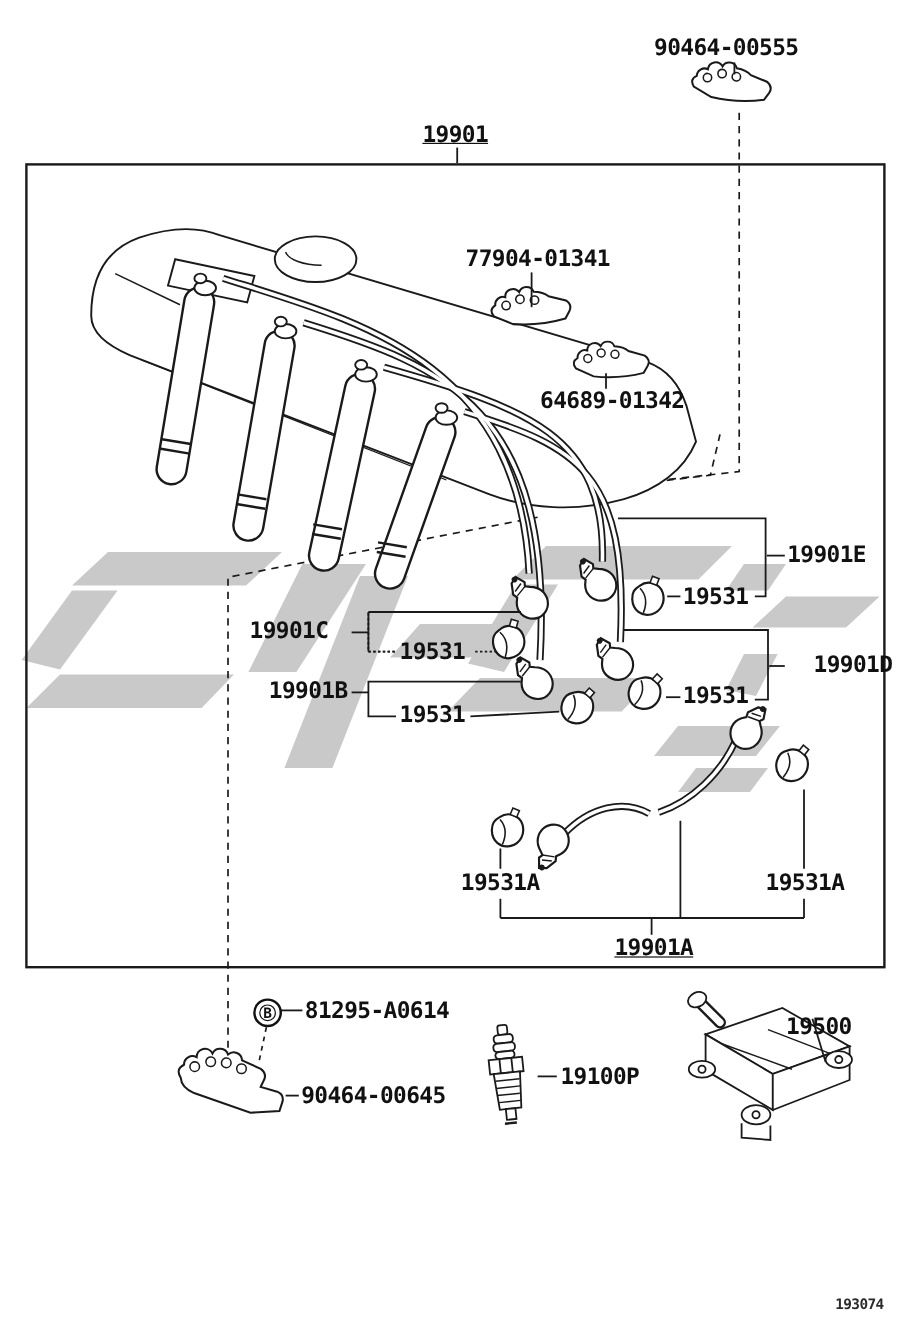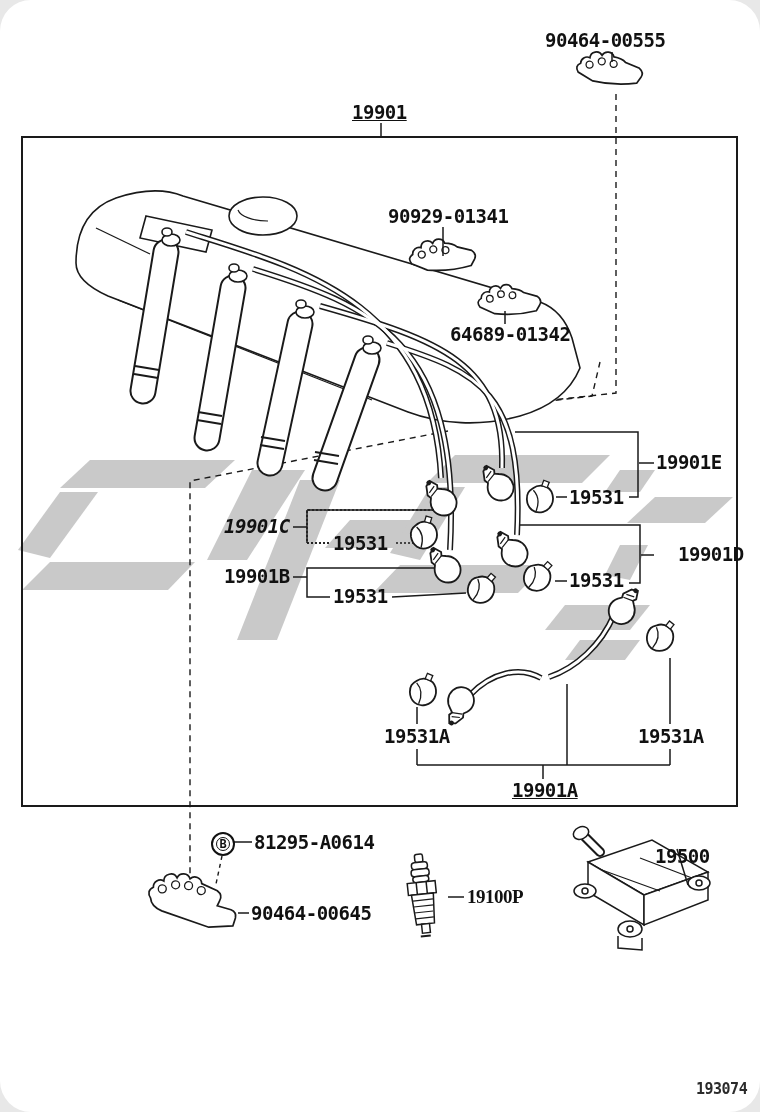--- a/index.html
+++ b/index.html
@@ -1,44 +1,44 @@
 <!DOCTYPE html>
 <html><head>
 <meta charset="utf-8">
 <style>
   html,body{margin:0;padding:0;background:#e8e8e8;}
   #page{position:relative;width:760px;height:1112px;background:#ffffff;overflow:hidden;
-        font-family:"DejaVu Sans Mono",monospace;border-radius:31px;}
+        font-family:"DejaVu Sans Mono",monospace;}
   svg{position:absolute;left:0;top:0;}
   .callout{position:absolute;font-family:"DejaVu Sans Mono",monospace;font-weight:700;
            font-size:19px;line-height:20px;color:#111;white-space:nowrap;letter-spacing:-0.5px;}
   #lbl-clamp-top{left:545px;top:30px;}
   #lbl-main{left:352px;top:102px;text-decoration:underline;}
   #lbl-wire-clamp-1{left:388px;top:206px;}
   #lbl-wire-clamp-2{left:450px;top:324px;}
   #lbl-wire-e{left:656px;top:452px;}
   #lbl-grommet-e{left:569px;top:487px;}
-  #lbl-wire-c{left:224px;top:516px;font-style:italic;}
+  #lbl-wire-c{left:208px;top:516px;}
   #lbl-grommet-c{left:333px;top:533px;}
   #lbl-wire-d{left:656px;top:544px;margin-left:22px;}
   #lbl-wire-b{left:224px;top:566px;}
   #lbl-grommet-d{left:569px;top:570px;}
   #lbl-grommet-b{left:333px;top:586px;}
   #lbl-grommet-a-left{left:384px;top:726px;}
   #lbl-grommet-a-right{left:638px;top:726px;}
   #lbl-coil-wire{left:512px;top:780px;text-decoration:underline;}
   #lbl-bolt{left:254px;top:832px;}
   #lbl-clamp-bottom{left:251px;top:903px;}
-  #lbl-spark-plug{left:467px;top:887px;font-family:Liberation Serif, serif;}
+  #lbl-spark-plug{left:467px;top:887px;}
   #lbl-ignition-coil{left:655px;top:846px;}
   #bolt-marker{position:absolute;left:211px;top:832px;width:20px;height:20px;border:2px solid #111;
                border-radius:50%;font-size:12px;line-height:20px;text-align:center;font-weight:700;color:#111;}
   #bolt-marker::before{content:"";position:absolute;left:3px;top:3px;right:3px;bottom:3px;
                border:1.2px solid #111;border-radius:50%;}
-  #page-number{position:absolute;left:696px;top:1080px;font-size:15px;font-weight:700;
+  #page-number{position:absolute;left:696px;top:1080px;font-size:12px;font-weight:700;
                color:#2b2b2b;letter-spacing:-0.5px;}
 </style>
 </head>
 <body>
 
 <div id="page">
 
 <svg width="760" height="1112" viewBox="0 0 760 1112">
   <defs>
     <g id="grommet">
@@ -247,21 +247,21 @@
 
     <line x1="234" y1="842" x2="252" y2="842"></line>
     <line x1="238" y1="913" x2="249" y2="913"></line>
     <line x1="448" y1="897" x2="464" y2="897"></line>
     <line x1="677" y1="849" x2="688" y2="885"></line>
   </g>
 </svg>
 
   <div class="callout" id="lbl-clamp-top">90464-00555</div>
   <div class="callout" id="lbl-main">19901</div>
-  <div class="callout" id="lbl-wire-clamp-1">90929-01341</div>
+  <div class="callout" id="lbl-wire-clamp-1">77904-01341</div>
   <div class="callout" id="lbl-wire-clamp-2">64689-01342</div>
   <div class="callout" id="lbl-wire-e">19901E</div>
   <div class="callout" id="lbl-grommet-e">19531</div>
   <div class="callout" id="lbl-wire-c">19901C</div>
   <div class="callout" id="lbl-grommet-c">19531</div>
   <div class="callout" id="lbl-wire-d">19901D</div>
   <div class="callout" id="lbl-wire-b">19901B</div>
   <div class="callout" id="lbl-grommet-d">19531</div>
   <div class="callout" id="lbl-grommet-b">19531</div>
   <div class="callout" id="lbl-grommet-a-left">19531A</div>

